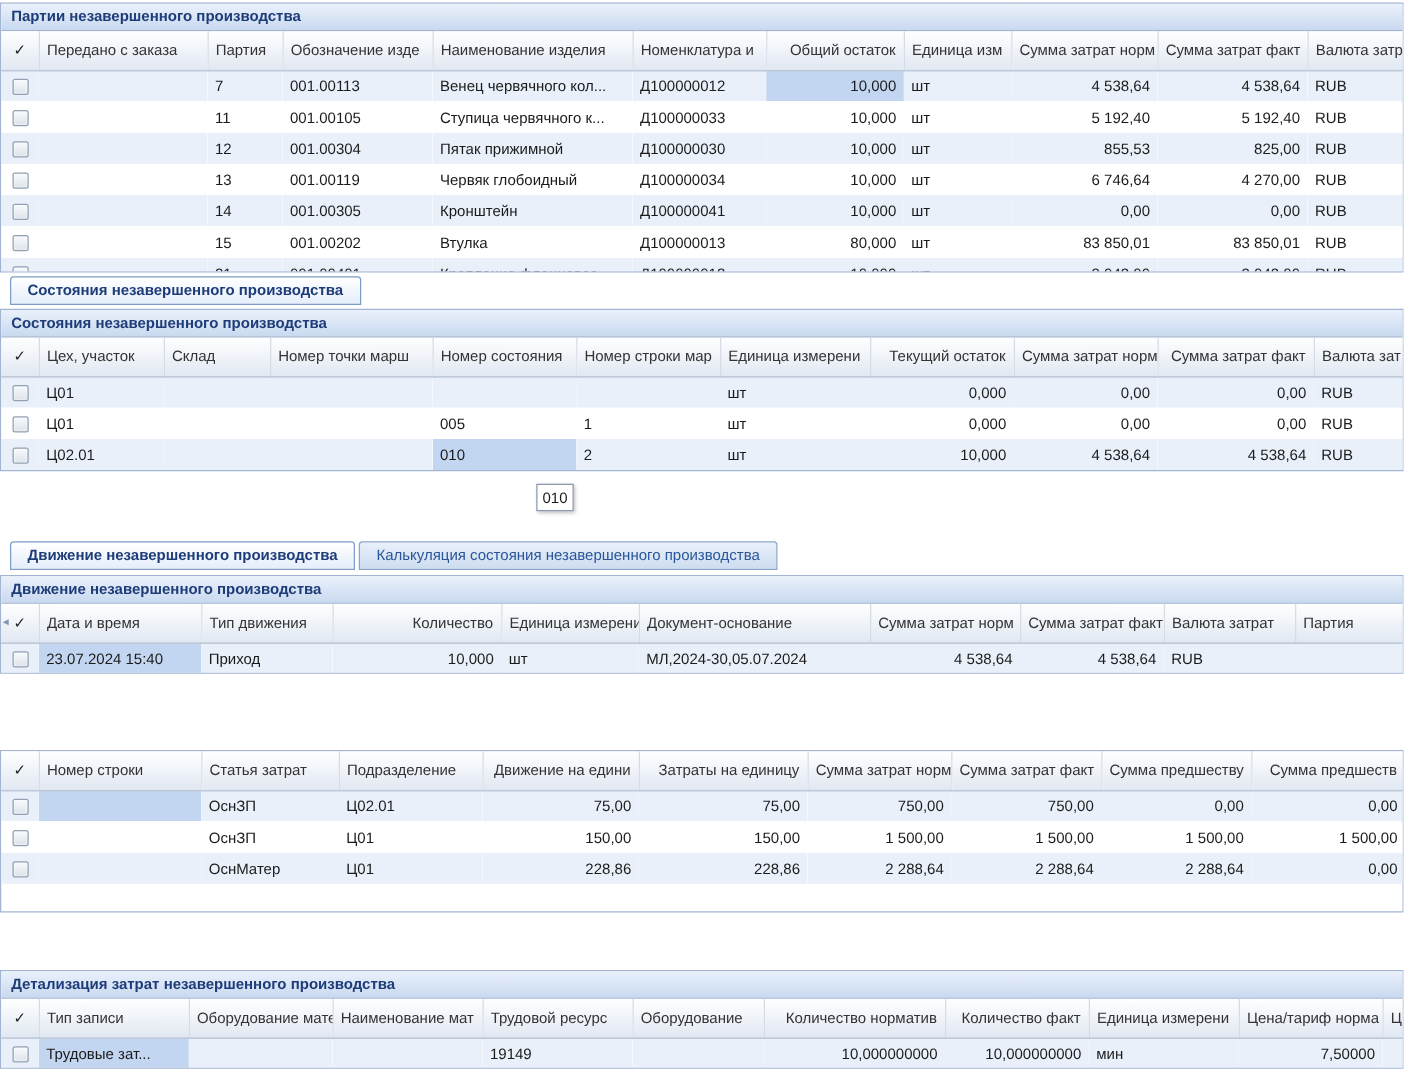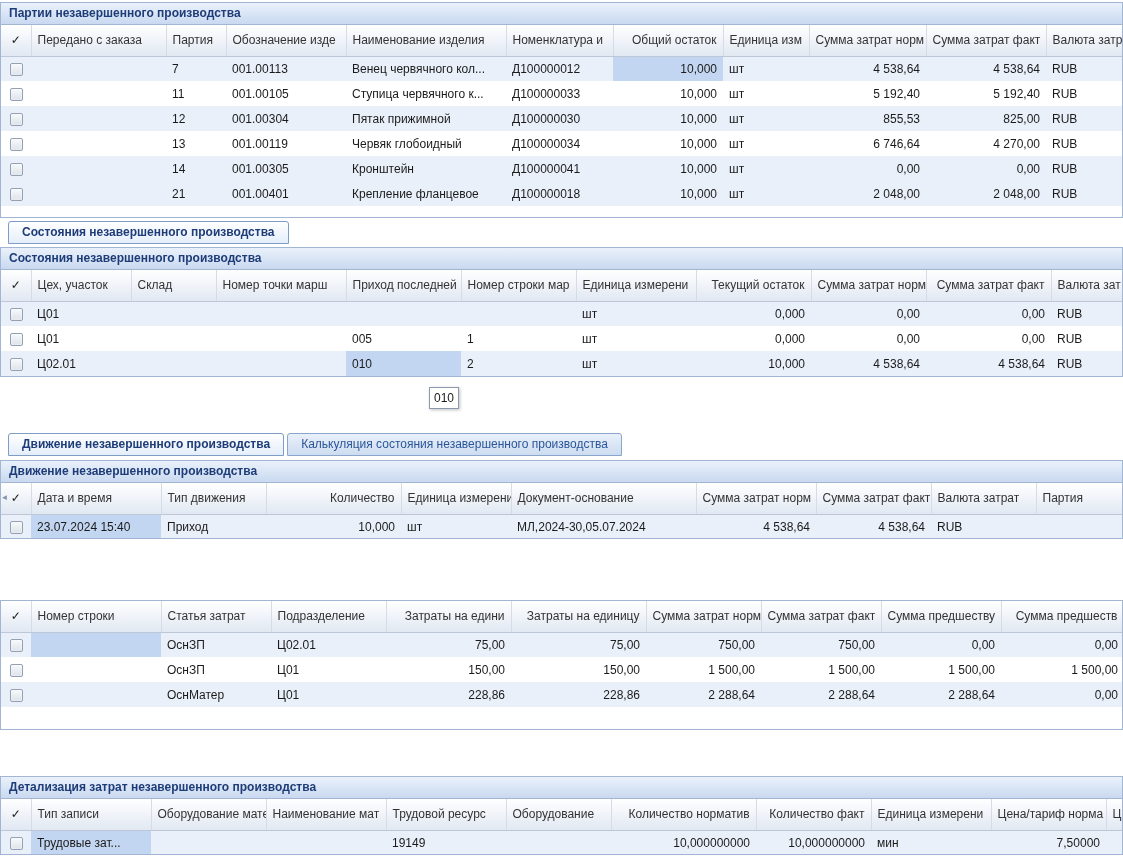--- a/index.html
+++ b/index.html
@@ -157,20 +157,33 @@
             <td>14</td>
             <td>001.00305</td>
             <td>Кронштейн</td>
             <td>Д100000041</td>
             <td class="num">10,000</td>
             <td>шт</td>
             <td class="num">0,00</td>
             <td class="num">0,00</td>
             <td>RUB</td>
           </tr>
+          <tr>
+            <td class="check"><span class="cb"></span></td>
+            <td></td>
+            <td>15</td>
+            <td>001.00202</td>
+            <td>Втулка</td>
+            <td>Д100000013</td>
+            <td class="num">80,000</td>
+            <td>шт</td>
+            <td class="num">83 850,01</td>
+            <td class="num">83 850,01</td>
+            <td>RUB</td>
+          </tr>
           <tr class="alt">
             <td class="check"><span class="cb"></span></td>
             <td></td>
             <td>21</td>
             <td>001.00401</td>
             <td>Крепление фланцевое</td>
             <td>Д100000018</td>
             <td class="num">10,000</td>
             <td>шт</td>
             <td class="num">2 048,00</td>
@@ -200,21 +213,21 @@
           <col style="width: 115px;">
           <col style="width: 125px;">
           <col style="width: 73px;">
         </colgroup>
         <thead>
           <tr>
             <th class="check">✓</th>
             <th>Цех, участок</th>
             <th>Склад</th>
             <th>Номер точки марш</th>
-            <th>Приход последней</th>
+            <th>Номер состояния</th>
             <th>Номер строки мар</th>
             <th>Единица измерени</th>
             <th class="num">Текущий остаток</th>
             <th class="num">Сумма затрат норм</th>
             <th class="num">Сумма затрат факт</th>
             <th>Валюта зат</th>
           </tr>
         </thead>
         <tbody>
           <tr class="alt">
@@ -326,21 +339,21 @@
           <col style="width: 120px;">
           <col style="width: 120px;">
           <col style="width: 123px;">
         </colgroup>
         <thead>
           <tr>
             <th class="check">✓</th>
             <th>Номер строки</th>
             <th>Статья затрат</th>
             <th>Подразделение</th>
-            <th class="num">Затраты на едини</th>
+            <th class="num">Движение на едини</th>
             <th class="num">Затраты на единицу</th>
             <th class="num">Сумма затрат норм</th>
             <th class="num">Сумма затрат факт</th>
             <th class="num">Сумма предшеству</th>
             <th class="num">Сумма предшеств</th>
           </tr>
         </thead>
         <tbody>
           <tr class="alt">
             <td class="check"><span class="cb"></span></td>

